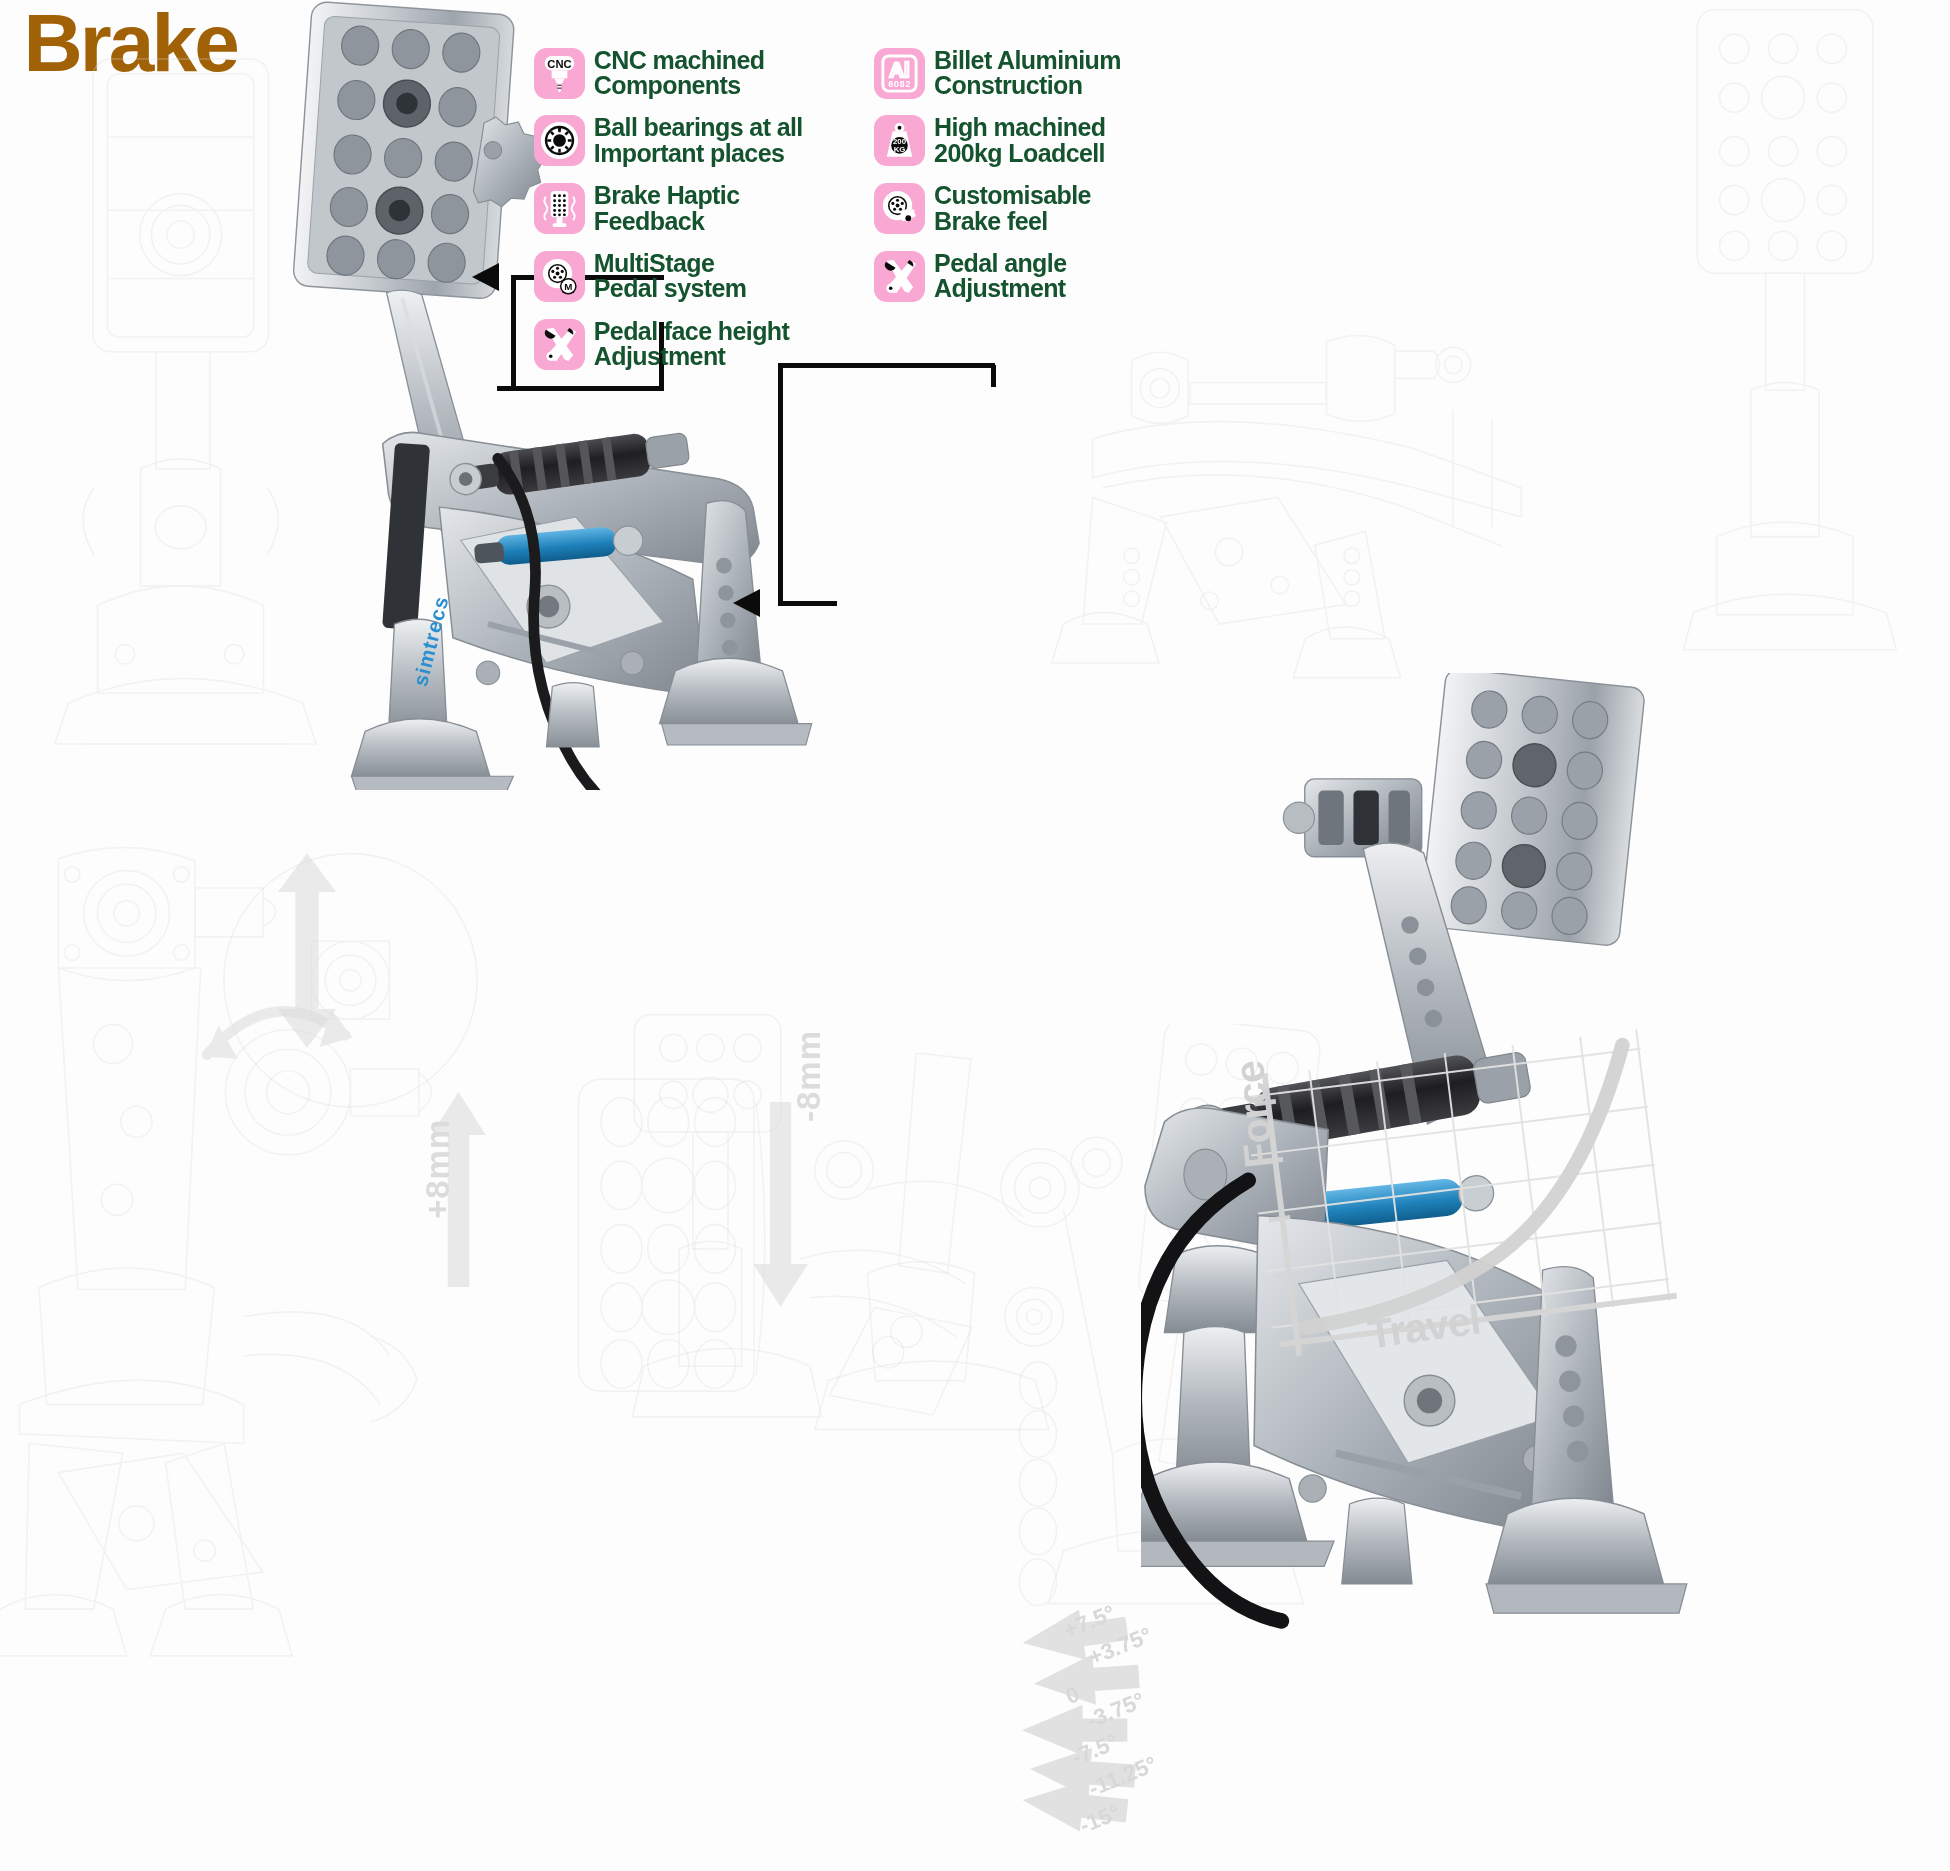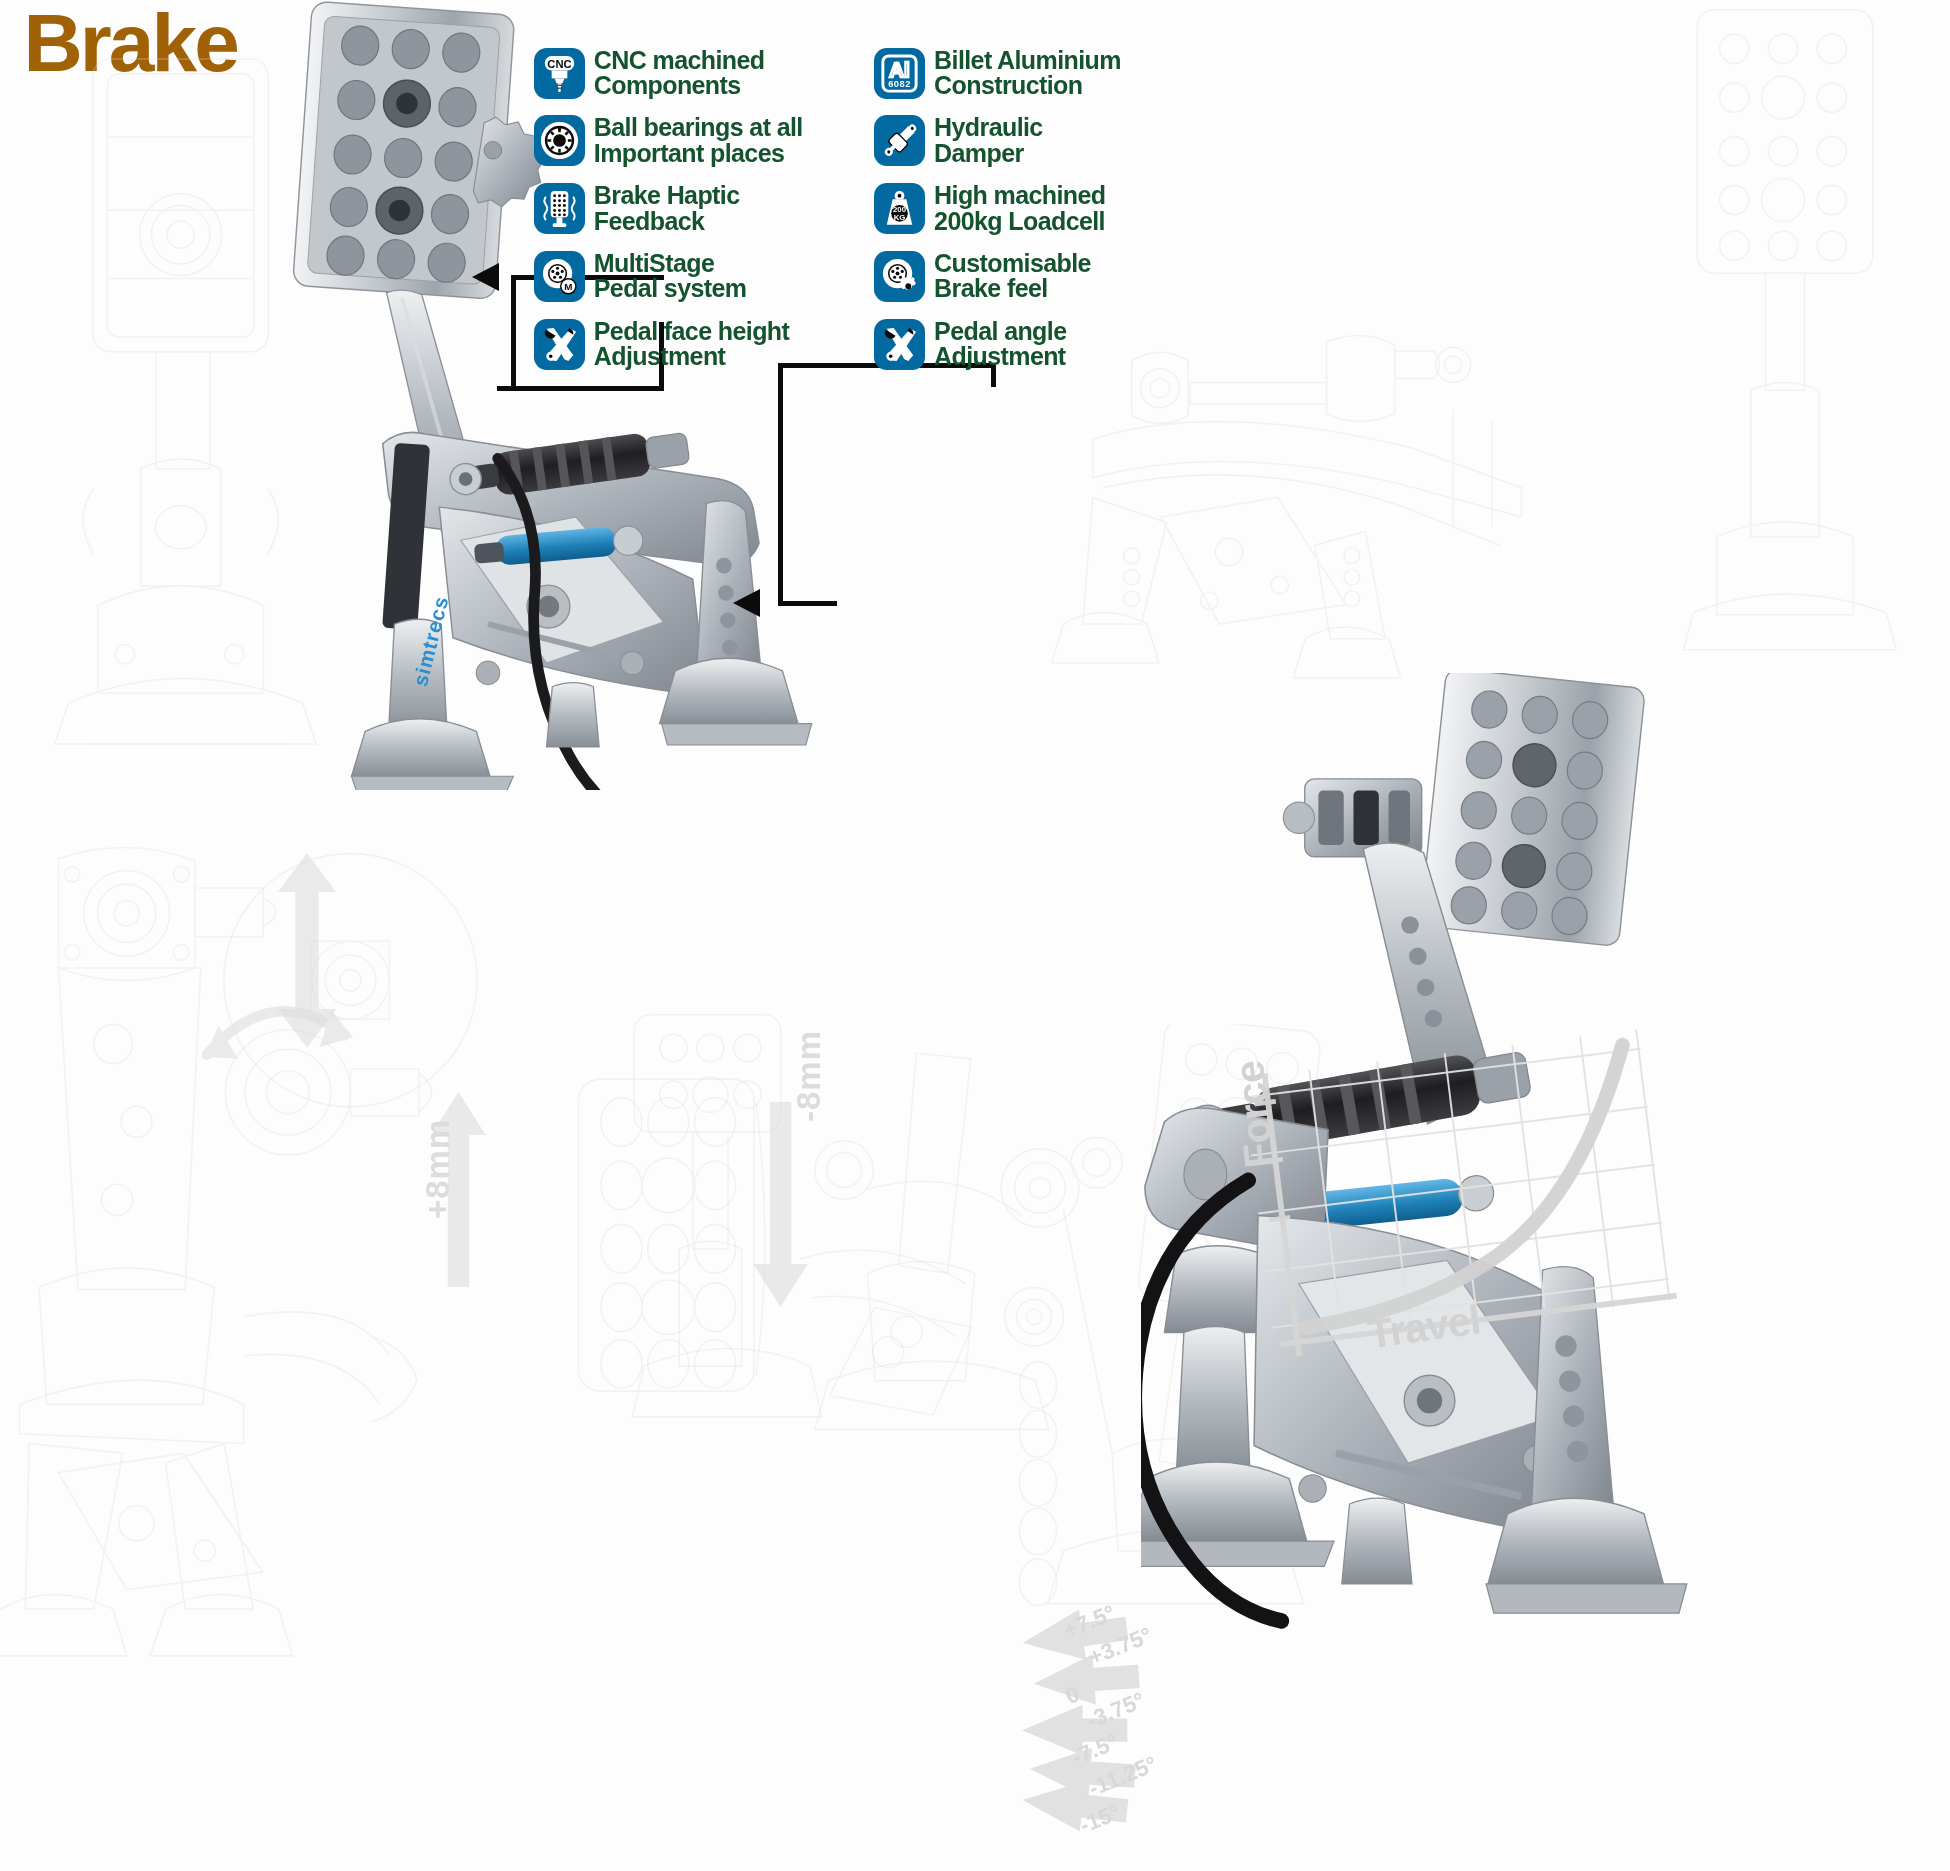--- a/index.html
+++ b/index.html
@@ -19,21 +19,21 @@
   }
   
   #features {
     position:absolute; left:534px; top:43px;
     width:663px; display:flex; gap:17.6px;
   }
   .feat-col { width:332px; display:flex; flex-direction:column; }
   .feat-row { display:flex; align-items:center; gap:8.8px; margin-bottom:7.8px; height:60px;}
   .feat-icon {
     width:51px; height:51px; flex:0 0 51px;
-    background:#0369a1; border-radius:12.7px;
+    background:#f9a8d4; border-radius:12.7px;
     position:relative; display:flex; align-items:center; justify-content:center;
   }
   .feat-icon svg { display:block; }
   .feat-text {
     font-size:25px; font-weight:bold; color:#14532d;
     line-height:1.02; letter-spacing:-0.6px;
     font-family:"Liberation Sans", sans-serif;
   }
   .feat-text span { display:block; white-space:nowrap; }
 
@@ -764,39 +764,20 @@
           <text x="22" y="26" font-family="Liberation Sans, sans-serif" font-size="21" font-weight="bold" fill="none" stroke="#fff" stroke-width="2.4" text-anchor="middle">Al</text>
           <text x="22" y="36" font-family="Liberation Sans, sans-serif" font-size="9.5" font-weight="bold" fill="#fff" text-anchor="middle" letter-spacing="0.5">6082</text>
         </svg>
       </div>
       <div class="feat-text">
         <span>Billet Aluminium</span>
         <span>Construction</span>
       </div>
     </div>
 
-    <div class="feat-row">
-      <div class="feat-icon">
-        <svg width="43" height="43" viewBox="0 0 44 44">
-          <g transform="rotate(45 22 22)">
-            <rect x="18" y="4" width="9" height="16" rx="2" fill="#fff"></rect>
-            <rect x="14" y="18" width="17" height="13" rx="3" fill="#fff" stroke="#0b0b0b" stroke-width="1.4"></rect>
-            <rect x="20.5" y="29" width="4" height="8" fill="#fff"></rect>
-            <circle cx="22.5" cy="38" r="4" fill="#fff"></circle>
-            <circle cx="22.5" cy="38" r="1.5" fill="#0b0b0b"></circle>
-            <circle cx="22.5" cy="4" r="4" fill="#fff"></circle>
-            <circle cx="22.5" cy="4" r="1.5" fill="#0b0b0b"></circle>
-          </g>
-        </svg>
-      </div>
-      <div class="feat-text">
-        <span>Hydraulic</span>
-        <span>Damper</span>
-      </div>
-    </div>
 
     <div class="feat-row">
       <div class="feat-icon">
         <svg width="43" height="43" viewBox="0 0 44 44">
           <path d="M22 4 a5 5 0 0 1 5 5 a5 5 0 0 1 -1.5 3.6 h-7 a5 5 0 0 1 -1.5 -3.6 a5 5 0 0 1 5 -5 z" fill="#fff"></path>
           <circle cx="22" cy="9" r="2" fill="#0b0b0b"></circle>
           <path d="M15 12.6 h14 l6 26 h-26 z" fill="#fff"></path>
           <circle cx="22" cy="27" r="8.5" fill="#0b0b0b"></circle>
           <text x="22" y="26" font-family="Liberation Sans, sans-serif" font-size="8" font-weight="bold" fill="#fff" text-anchor="middle">200</text>
           <text x="22" y="33.5" font-family="Liberation Sans, sans-serif" font-size="8" font-weight="bold" fill="#fff" text-anchor="middle">KG</text>

